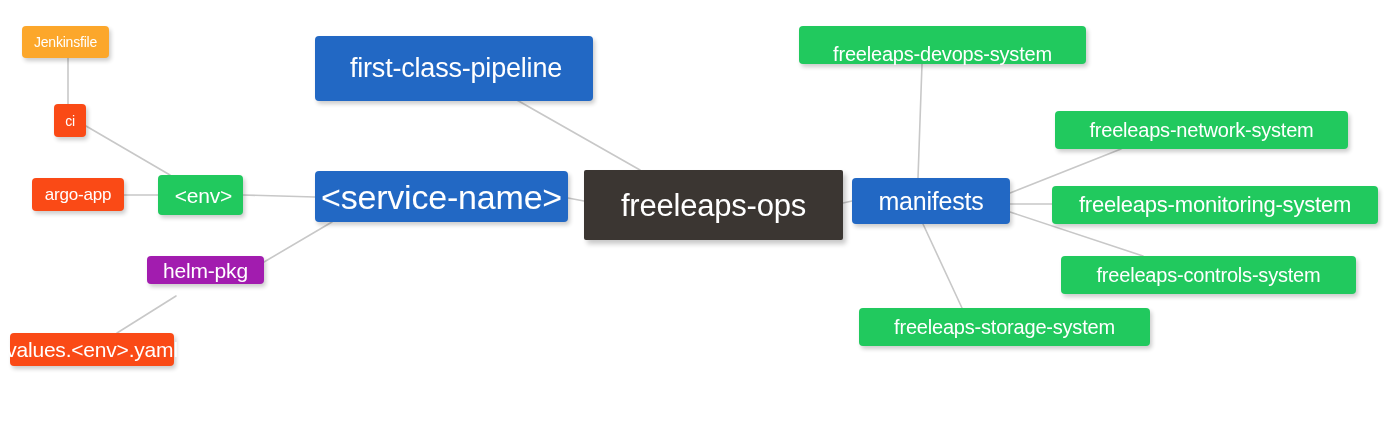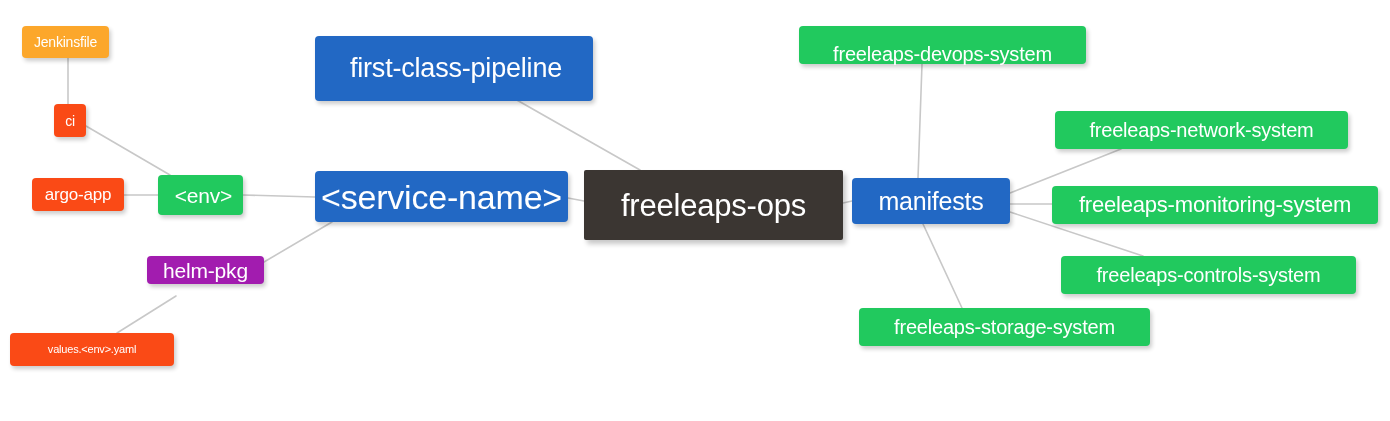--- a/index.html
+++ b/index.html
@@ -89,21 +89,21 @@
       </div>
       <div class="node" style="left: 22px; top: 26px; width: 87px; height: 32px; background: rgb(252, 167, 43); font-size: 14px;">
         <span>Jenkinsfile</span>
       </div>
       <div class="node" style="left: 54px; top: 104px; width: 32px; height: 33px; background: rgb(250, 74, 22); font-size: 14px;">
         <span>ci</span>
       </div>
       <div class="node" style="left: 32px; top: 178px; width: 92px; height: 33px; background: rgb(250, 74, 22); font-size: 17px;">
         <span>argo-app</span>
       </div>
-      <div class="node" style="left: 10px; top: 333px; width: 164px; height: 33px; background: rgb(250, 74, 22); font-size: 11px;">
+      <div class="node" style="left: 10px; top: 333px; width: 164px; height: 33px; background: rgb(250, 74, 22); font-size: 21px;">
         <span>values.&lt;env&gt;.yaml</span>
       </div>
       <div class="node" style="left: 799px; top: 26px; width: 287px; height: 38px; background: rgb(33, 201, 94); font-size: 20px; align-items: flex-end;">
         <span>freeleaps-devops-system</span>
       </div>
       <div class="node" style="left: 1055px; top: 111px; width: 293px; height: 38px; background: rgb(33, 201, 94); font-size: 20px;">
         <span>freeleaps-network-system</span>
       </div>
       <div class="node" style="left: 1052px; top: 186px; width: 326px; height: 38px; background: rgb(33, 201, 94); font-size: 22px;">
         <span>freeleaps-monitoring-system</span>

